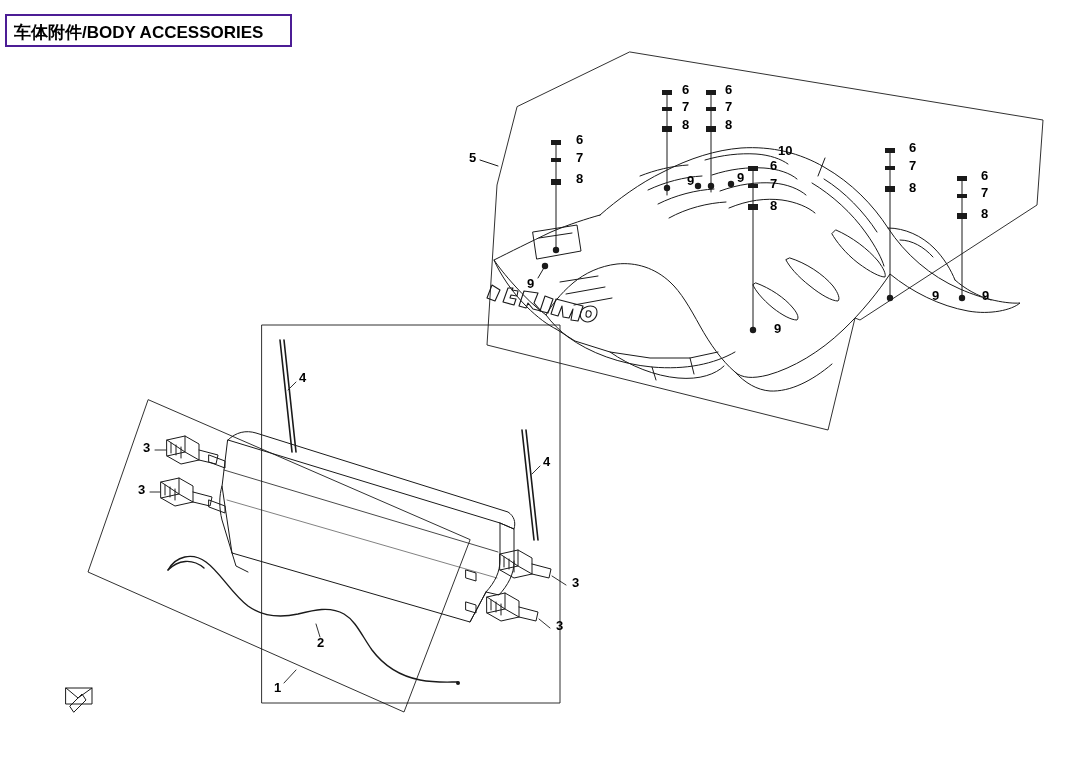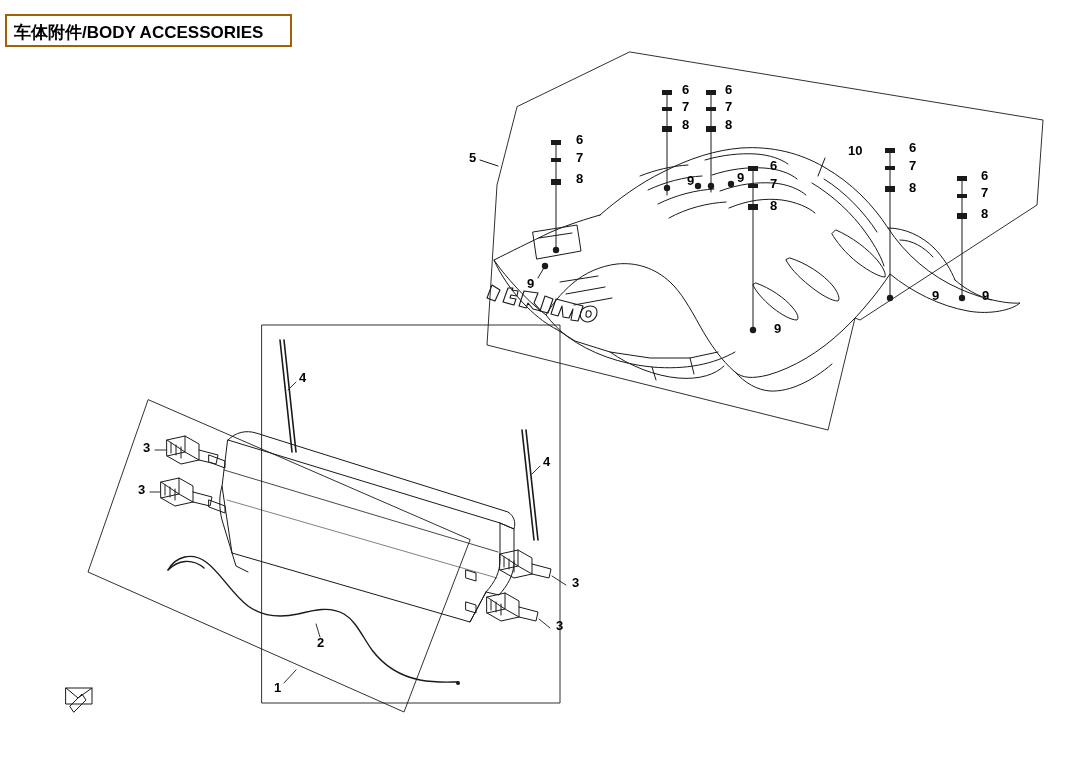--- a/index.html
+++ b/index.html
@@ -12,21 +12,21 @@
     position:relative;
   }
   #stage{position:absolute;left:0;top:0;width:1090px;height:760px;}
   svg#art{position:absolute;left:0;top:0;width:1090px;height:760px;}
 
   
   .title-box{
     position:absolute;
     left:5px;top:14px;
     width:287px;height:33px;
-    border:2px solid #a16207;
+    border:2px solid #4c1d95;
     background:#fff;
     box-sizing:border-box;
   }
   .title-box .title-text{
     position:absolute;
     left:7px;top:5px;
     font-size:17px;
     font-weight:bold;
     letter-spacing:0px;
     white-space:nowrap;
@@ -341,15 +341,15 @@
   <span class="callout" style="left:981px;top:186px;">7</span>
   <span class="callout" style="left:981px;top:207px;">8</span>
 
   <span class="callout" style="left:527px;top:277px;">9</span>
   <span class="callout" style="left:687px;top:174px;">9</span>
   <span class="callout" style="left:737px;top:171px;">9</span>
   <span class="callout" style="left:774px;top:322px;">9</span>
   <span class="callout" style="left:932px;top:289px;">9</span>
   <span class="callout" style="left:982px;top:289px;">9</span>
 
-  <span class="callout" style="left:848px;top:144px;">10</span>
+  <span class="callout" style="left:778px;top:144px;">10</span>
 
 </div>
 
 </body></html>

